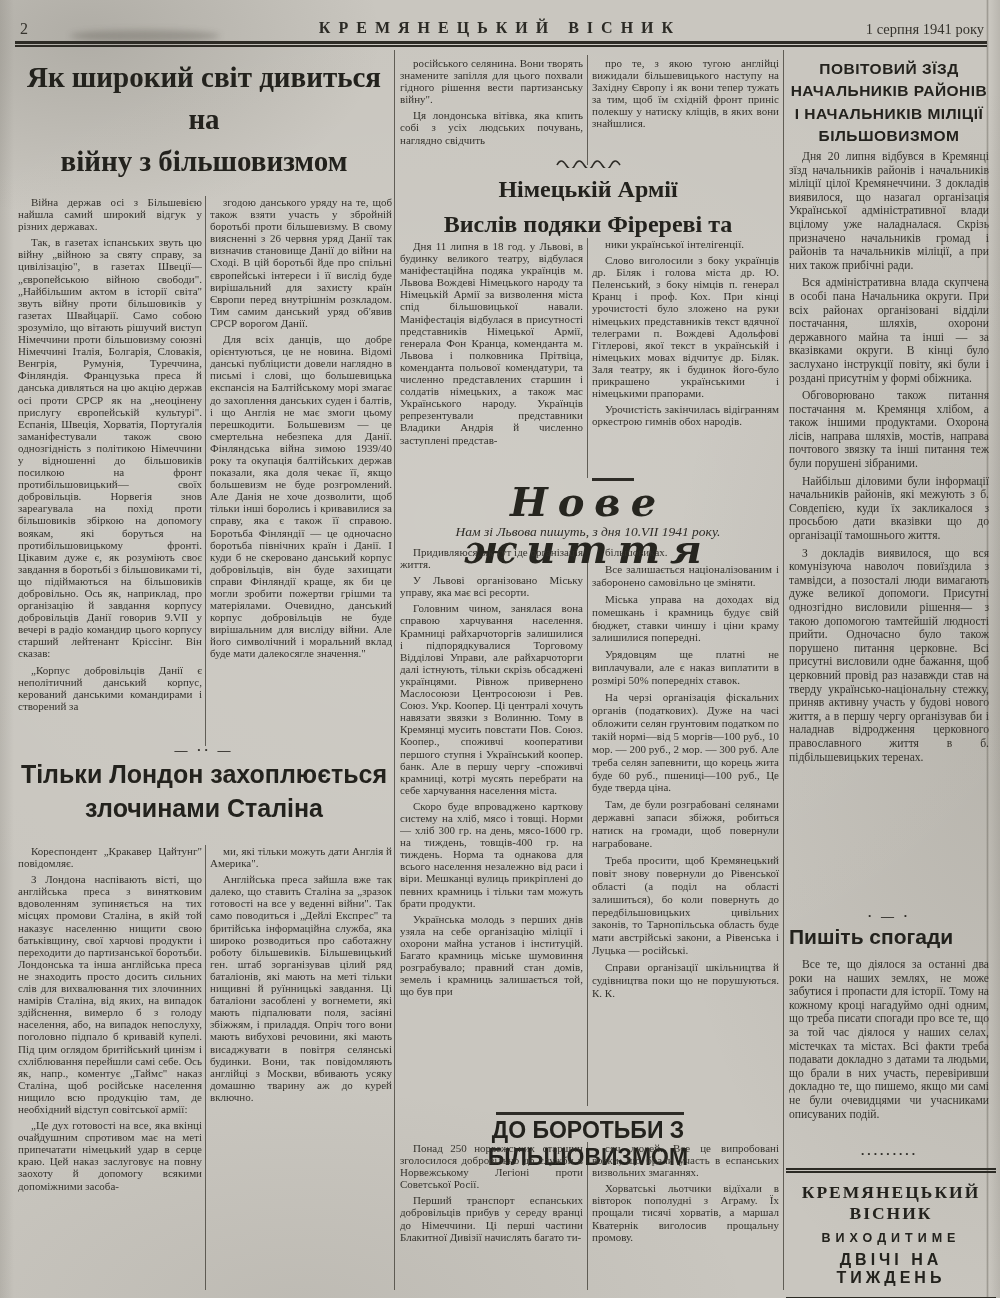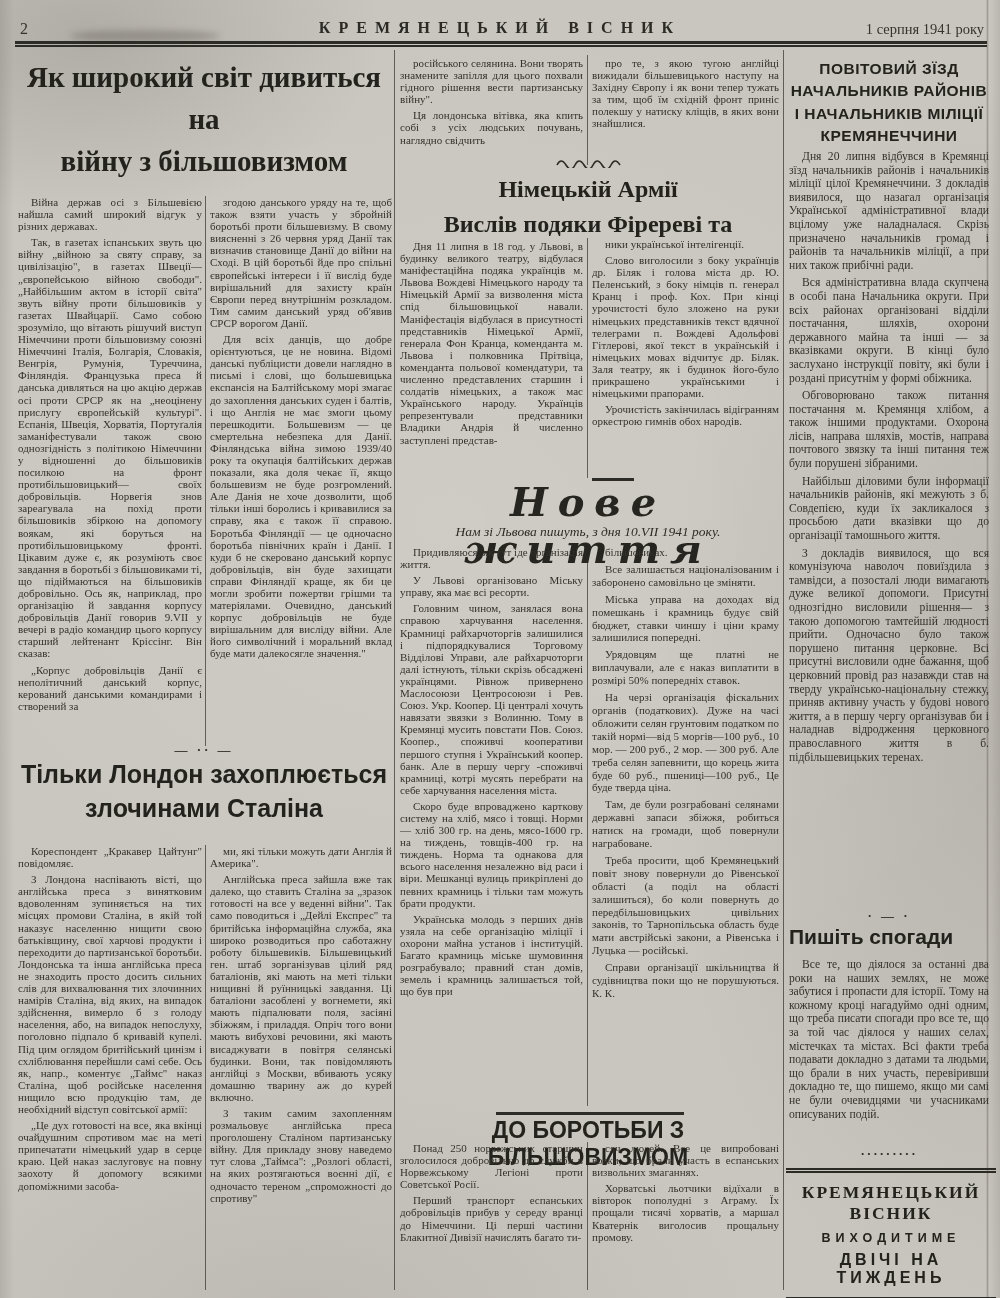--- a/index.html
+++ b/index.html
@@ -95,21 +95,20 @@
     <div>злочинами Сталіна</div>
   </div>
   <div class="col" style="left:18px;top:845px;width:184px;height:445px;">
       <p class="para">Кореспондент „Кракавер Цайтунг" повідомляє.</p>
       <p class="para">З Лондона наспівають вісті, що англійська преса з винятковим вдоволенням зупиняється на тих місцях промови Сталіна, в якій той наказує населенню нищити свою батьківщину, свої харчові продукти і переходити до партизанської боротьби. Лондонська та інша англійська преса не знаходить просто досить сильних слів для вихвалювання тих злочинних намірів Сталіна, від яких, на випадок здійснення, вимерло б з голоду населення, або, на випадок непослуху, поголовно підпало б кривавій купелі. Під цим оглядом бритійський цинізм і схліблювання перейшли самі себе. Ось як, напр., коментує „Таймс" наказ Сталіна, щоб російське населення нищило всю продукцію там, де необхідний відступ совітської армії:</p>
       <p class="para">„Це дух готовості на все, яка вкінці очайдушним спротивом має на меті припечатати німецький удар в серце краю. Цей наказ заслуговує на повну заохоту й допомогу всякими допоміжними засоба-</p>
     </div>
   <div class="col" style="left:210px;top:845px;width:182px;height:445px;">
       <p class="para">ми, які тільки можуть дати Англія й Америка".</p>
       <p class="para">Англійська преса зайшла вже так далеко, що ставить Сталіна за „зразок готовості на все у веденні війни". Так само поводиться і „Дейлі Експрес" та бритійська інформаційна служба, яка широко розводиться про саботажну роботу більшевиків. Більшевицький ген. штаб зорганізував цілий ряд баталіонів, які мають на меті тільки нищивні й руїнницькі завдання. Ці баталіони засоблені у вогнемети, які мають підпалювати поля, засіяні збіжжям, і приладдя. Опріч того вони мають вибухові речовини, які мають висаджувати в повітря селянські будинки. Вони, так повідомляють англійці з Москви, вбивають усяку домашню тварину аж до курей включно.</p>
-      <p class="para">З таким самим захопленням розмальовує англійська преса проголошену Сталіном партизанську війну. Для прикладу знову наведемо тут слова „Таймса": „Розлогі області, на яких розтягаються воєнні дії, є одночасто тереном „спроможності до спротиву"</p>
     </div>
 
   <div class="col" style="left:400px;top:57px;width:183px;height:106px;">
       <p class="para">російського селянина. Вони творять знамените запілля для цього похвали гідного рішення вести партизанську війну".</p>
       <p class="para">Ця лондонська вітівка, яка кпить собі з усіх людських почувань, наглядно свідчить</p>
     </div>
   <div class="col" style="left:592px;top:57px;width:187px;height:106px;">
       <p class="para">про те, з якою тугою англійці вижидали більшевицького наступу на Західну Європу і як вони тепер тужать за тим, щоб їм східній фронт приніс полекшу у натиску кліщів, в яких вони знайшлися.</p>
     </div>
 
@@ -155,21 +154,21 @@
   <div class="headline-sans" style="left:396px;top:1117px;width:384px;font-size:23px;">ДО БОРОТЬБИ З БІЛЬШОВИЗМОМ</div>
   <div class="col" style="left:400px;top:1142px;width:183px;height:148px;">
       <p class="para">Понад 250 норвежських старшин зголосилося добровільно до служби в Норвежському Легіоні проти Советської Росії.</p>
       <p class="para">Перший транспорт еспанських добровільців прибув у середу вранці до Німеччини. Ці перші частини Блакитної Дивізії начислять багато ти-</p>
     </div>
   <div class="col" style="left:592px;top:1142px;width:187px;height:148px;">
       <p class="para">сяч людей. Все це випробовані вояки, що брали участь в еспанських визвольних змаганнях.</p>
       <p class="para">Хорватські льотчики відїхали в вівторок пополудні з Аграму. Їх прощали тисячі хорватів, а маршал Кватернік виголосив прощальну промову.</p>
     </div>
 
-  <div class="headline-sans" style="left:789px;top:58px;width:200px;font-size:15.5px;line-height:1.45;letter-spacing:.5px;">ПОВІТОВИЙ ЗЇЗД НАЧАЛЬНИКІВ РАЙОНІВ І НАЧАЛЬНИКІВ МІЛІЦІЇ КРЕМЯНЕЧЧИНИ</div>
+  <div class="headline-sans" style="left:789px;top:58px;width:200px;font-size:15.5px;line-height:1.45;letter-spacing:.5px;">ПОВІТОВИЙ ЗЇЗД НАЧАЛЬНИКІВ РАЙОНІВ І НАЧАЛЬНИКІВ МІЛІЦІЇ БІЛЬШОВИЗМОМ</div>
   <div class="col col-lg" style="left:789px;top:150px;width:200px;height:758px;">
       <p class="para">Дня 20 липня відбувся в Кремянці зїзд начальників районів і начальників міліції цілої Кремянеччини. З докладів виявилося, що назагал організація Української адміністративної влади вцілому уже наладналася. Скрізь призначено начальників громад і районів та начальників міліції, а при них також прибічні ради.</p>
       <p class="para">Вся адміністративна влада скупчена в особі пана Начальника округи. При всіх районах організовані відділи постачання, шляхів, охорони державного майна та інші — за вказівками округи. В кінці було заслухано інструкції повіту, які були і роздані присутнім у формі обіжника.</p>
       <p class="para">Обговорювано також питання постачання м. Кремянця хлібом, а також іншими продуктами. Охорона лісів, направа шляхів, мостів, направа почтового звязку та інші питання теж були порушені зібраними.</p>
       <p class="para">Найбільш діловими були інформації начальників районів, які межують з б. Совдепією, куди їх закликалося з просьбою дати вказівки що до організації тамошнього життя.</p>
       <p class="para">З докладів виявилося, що вся комунізуюча наволоч повиїздила з тамвідси, а позосталі люди вимагають дуже великої допомоги. Присутні однозгідно висловили рішення— з такою допомогою тамтейшій людності прийти. Одночасно було також порушено питання церковне. Всі присутні висловили одне бажання, щоб церковний провід раз назавжди став на тверду українсько-національну стежку, приняв активну участь у будові нового життя, а в першу чергу організував би і наладнав відродження церковного православного життя в б. підбільшевицьких теренах.</p>
     </div>
   <div class="divider" style="left:789px;top:908px;width:200px;">· — ·</div>
 
   <div class="headline-sans" style="left:789px;top:925px;width:200px;font-size:21px;text-align:left;">Пишіть спогади</div>

